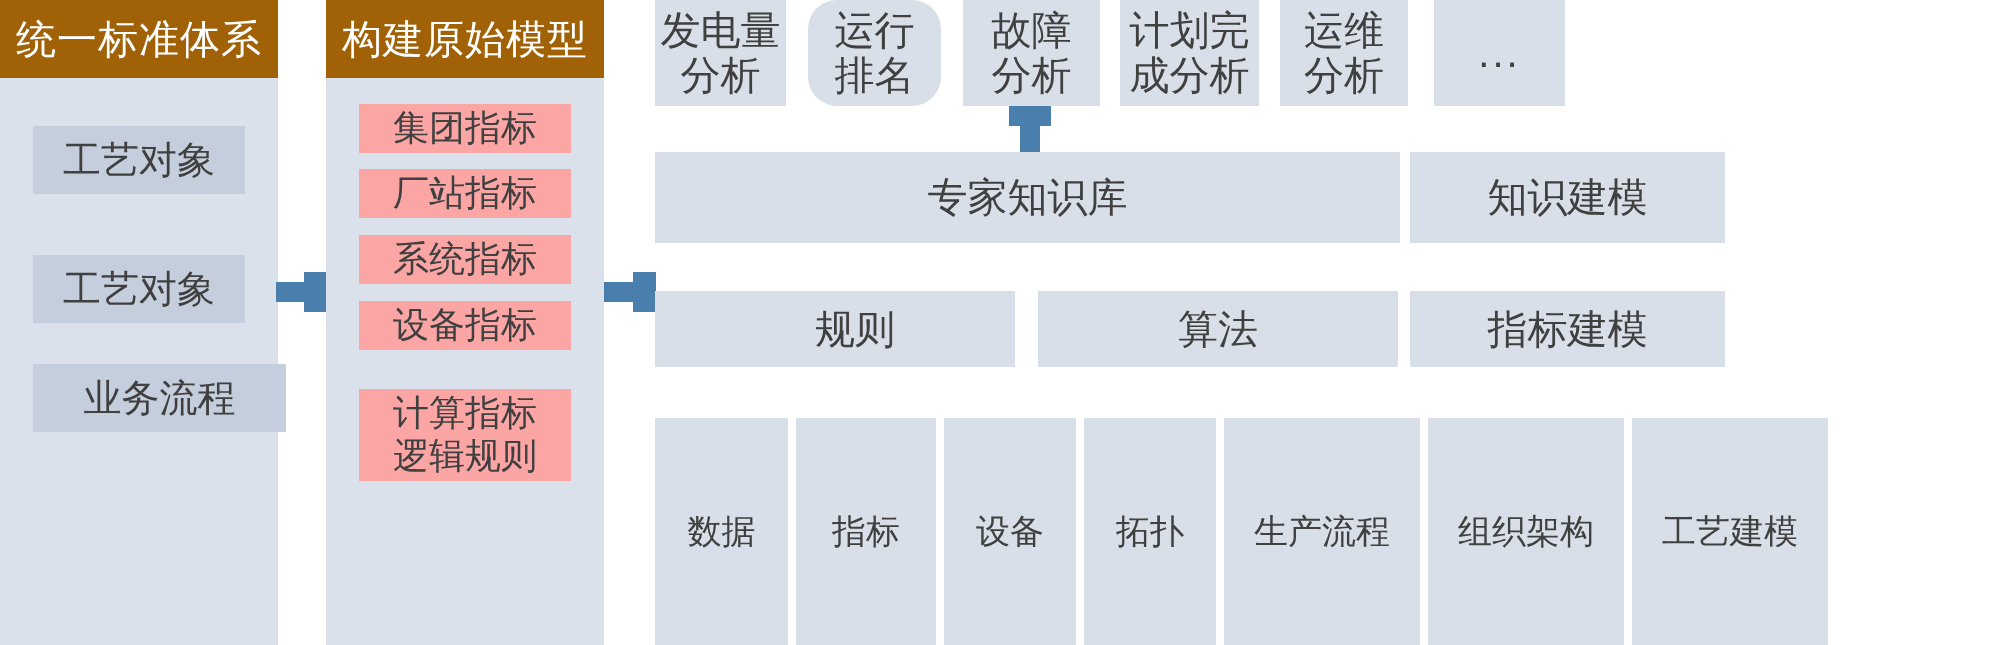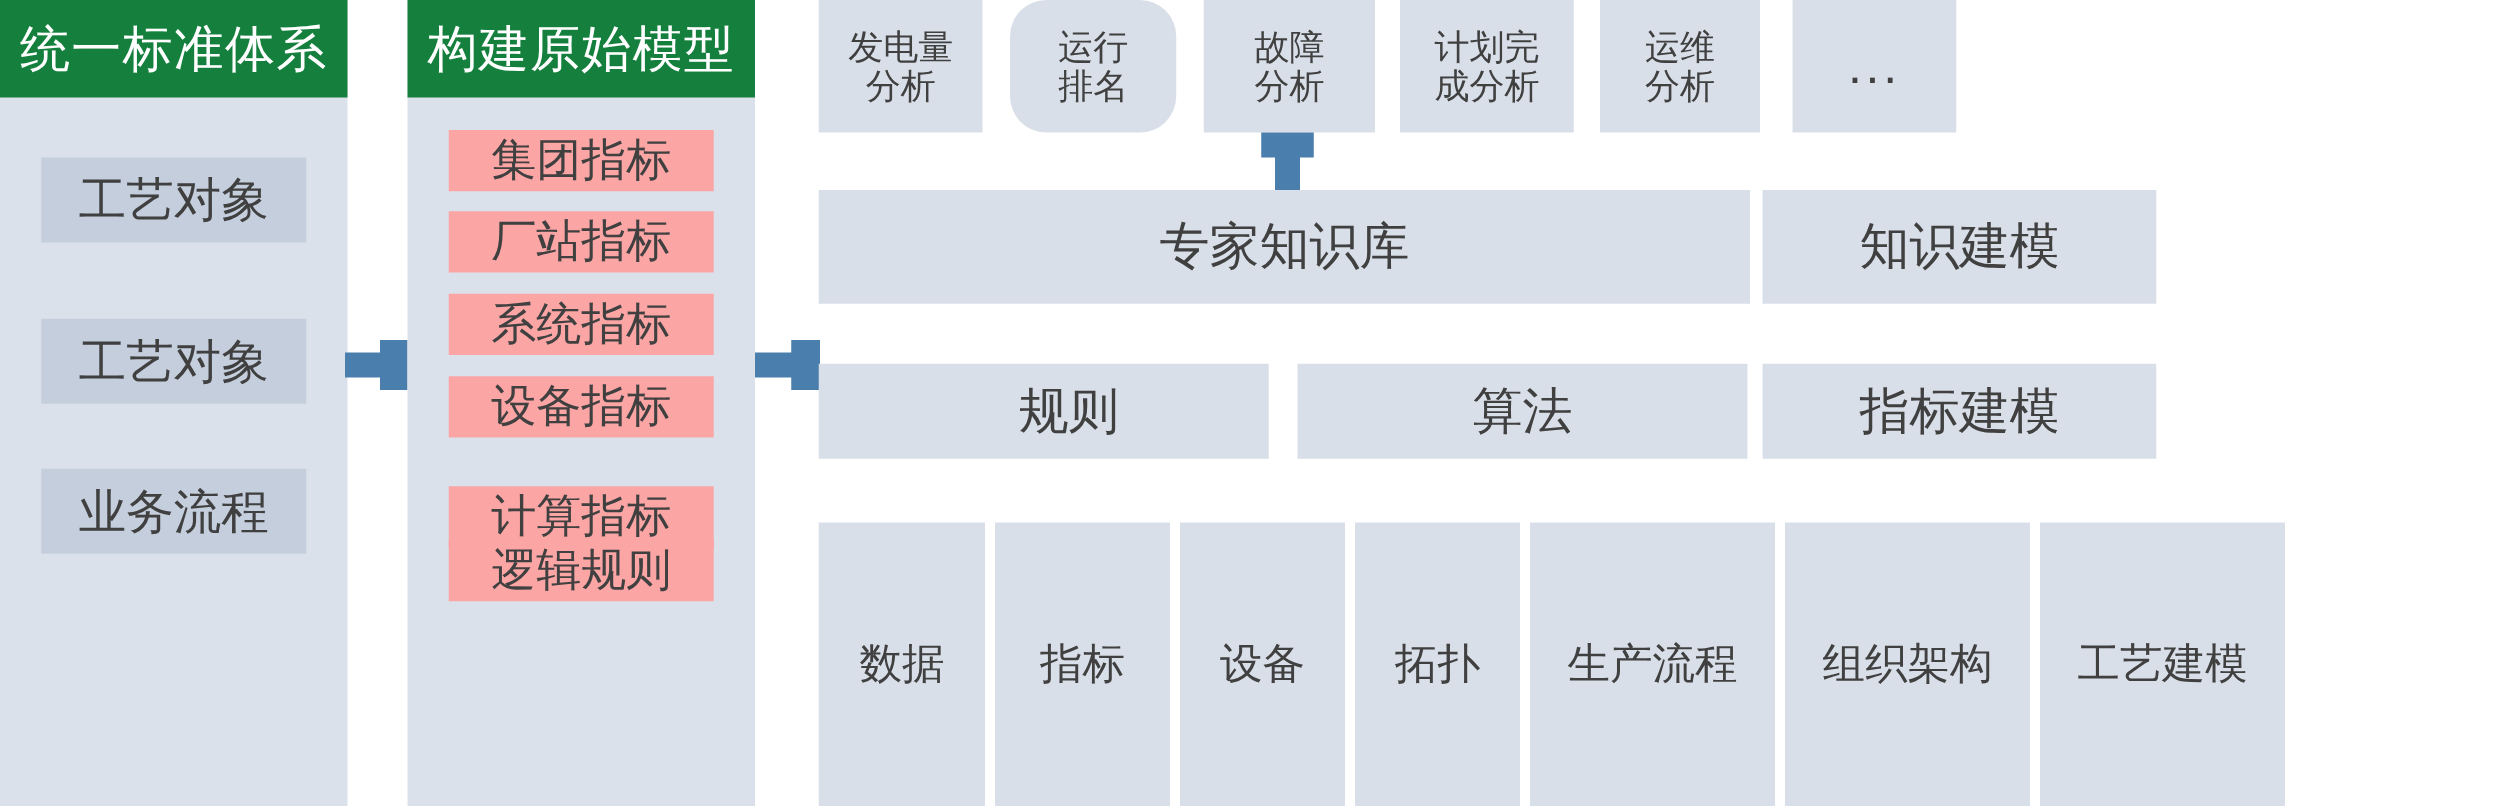--- a/index.html
+++ b/index.html
@@ -4,53 +4,53 @@
 <style>
   html,body{margin:0;padding:0;background:#ffffff;}
   body{width:2009px;height:645px;overflow:hidden;
        font-family:"Liberation Sans","DejaVu Sans",sans-serif;color:#404040;}
   #stage{position:relative;width:2009px;height:645px;background:#fff;}
 
   .abs{position:absolute;box-sizing:border-box;}
 
   
   .col-panel{background:#dbe1ea;}
-  .col-head{background:#15803d;color:#ffffff;display:flex;align-items:center;
+  .col-head{background:#a16207;color:#ffffff;display:flex;align-items:center;
             justify-content:center;font-size:40px;letter-spacing:1px;white-space:nowrap;}
   .col-item{background:#c5cedc;display:flex;align-items:center;justify-content:center;
             font-size:38px;white-space:nowrap;}
   .col2-item{background:#fca5a5;display:flex;align-items:center;justify-content:center;
              font-size:36px;white-space:nowrap;}
 
   
   .arrow-right{ }
   .arrow-right .tail{position:absolute;background:#4a7ead;}
   .arrow-right .head{position:absolute;background:#4a7ead;}
   .arrow-down .stem{position:absolute;background:#4a7ead;}
   .arrow-down .cap{position:absolute;background:#4a7ead;}
 
   
   .rbox{background:#d9dfe8;display:flex;align-items:center;justify-content:center;
-        text-align:center;font-size:28px;line-height:1.12;white-space:pre-line;}
+        text-align:center;font-size:40px;line-height:1.12;white-space:pre-line;}
   .rbox.big{font-size:40px;}
   .rbox.small{font-size:34px;}
   .dots{font-size:40px;letter-spacing:3px;}
 </style>
 </head>
 <body>
 
 <div id="stage">
 
   <div class="abs col-panel" style="left:0px;top:0px;width:278px;height:645px;">
   </div>
   <div class="abs col-head" style="left:0px;top:0px;width:278px;height:78px;">统一标准体系</div>
 
   <div class="abs col-item" style="left:33px;top:126px;width:212px;height:68px;">工艺对象</div>
   <div class="abs col-item" style="left:33px;top:255px;width:212px;height:68px;">工艺对象</div>
-  <div class="abs col-item" style="left:33px;top:375px;width:212px;height:68px;">业务流程</div>
+  <div class="abs col-item" style="left:33px;top:364px;width:253px;height:68px;">业务流程</div>
 
   <div class="abs arrow-right" style="left:276px;top:272px;width:50px;height:40px;">
     <span class="tail" style="left:0px;top:10px;width:32px;height:20px;"></span>
     <span class="head" style="left:28px;top:0px;width:22px;height:40px;"></span>
   </div>
 
   <div class="abs col-panel" style="left:326px;top:0px;width:278px;height:645px;"></div>
   <div class="abs col-head" style="left:326px;top:0px;width:278px;height:78px;">构建原始模型</div>
 
   <div class="abs col2-item" style="left:359px;top:104px;width:212px;height:49px;">集团指标</div>

